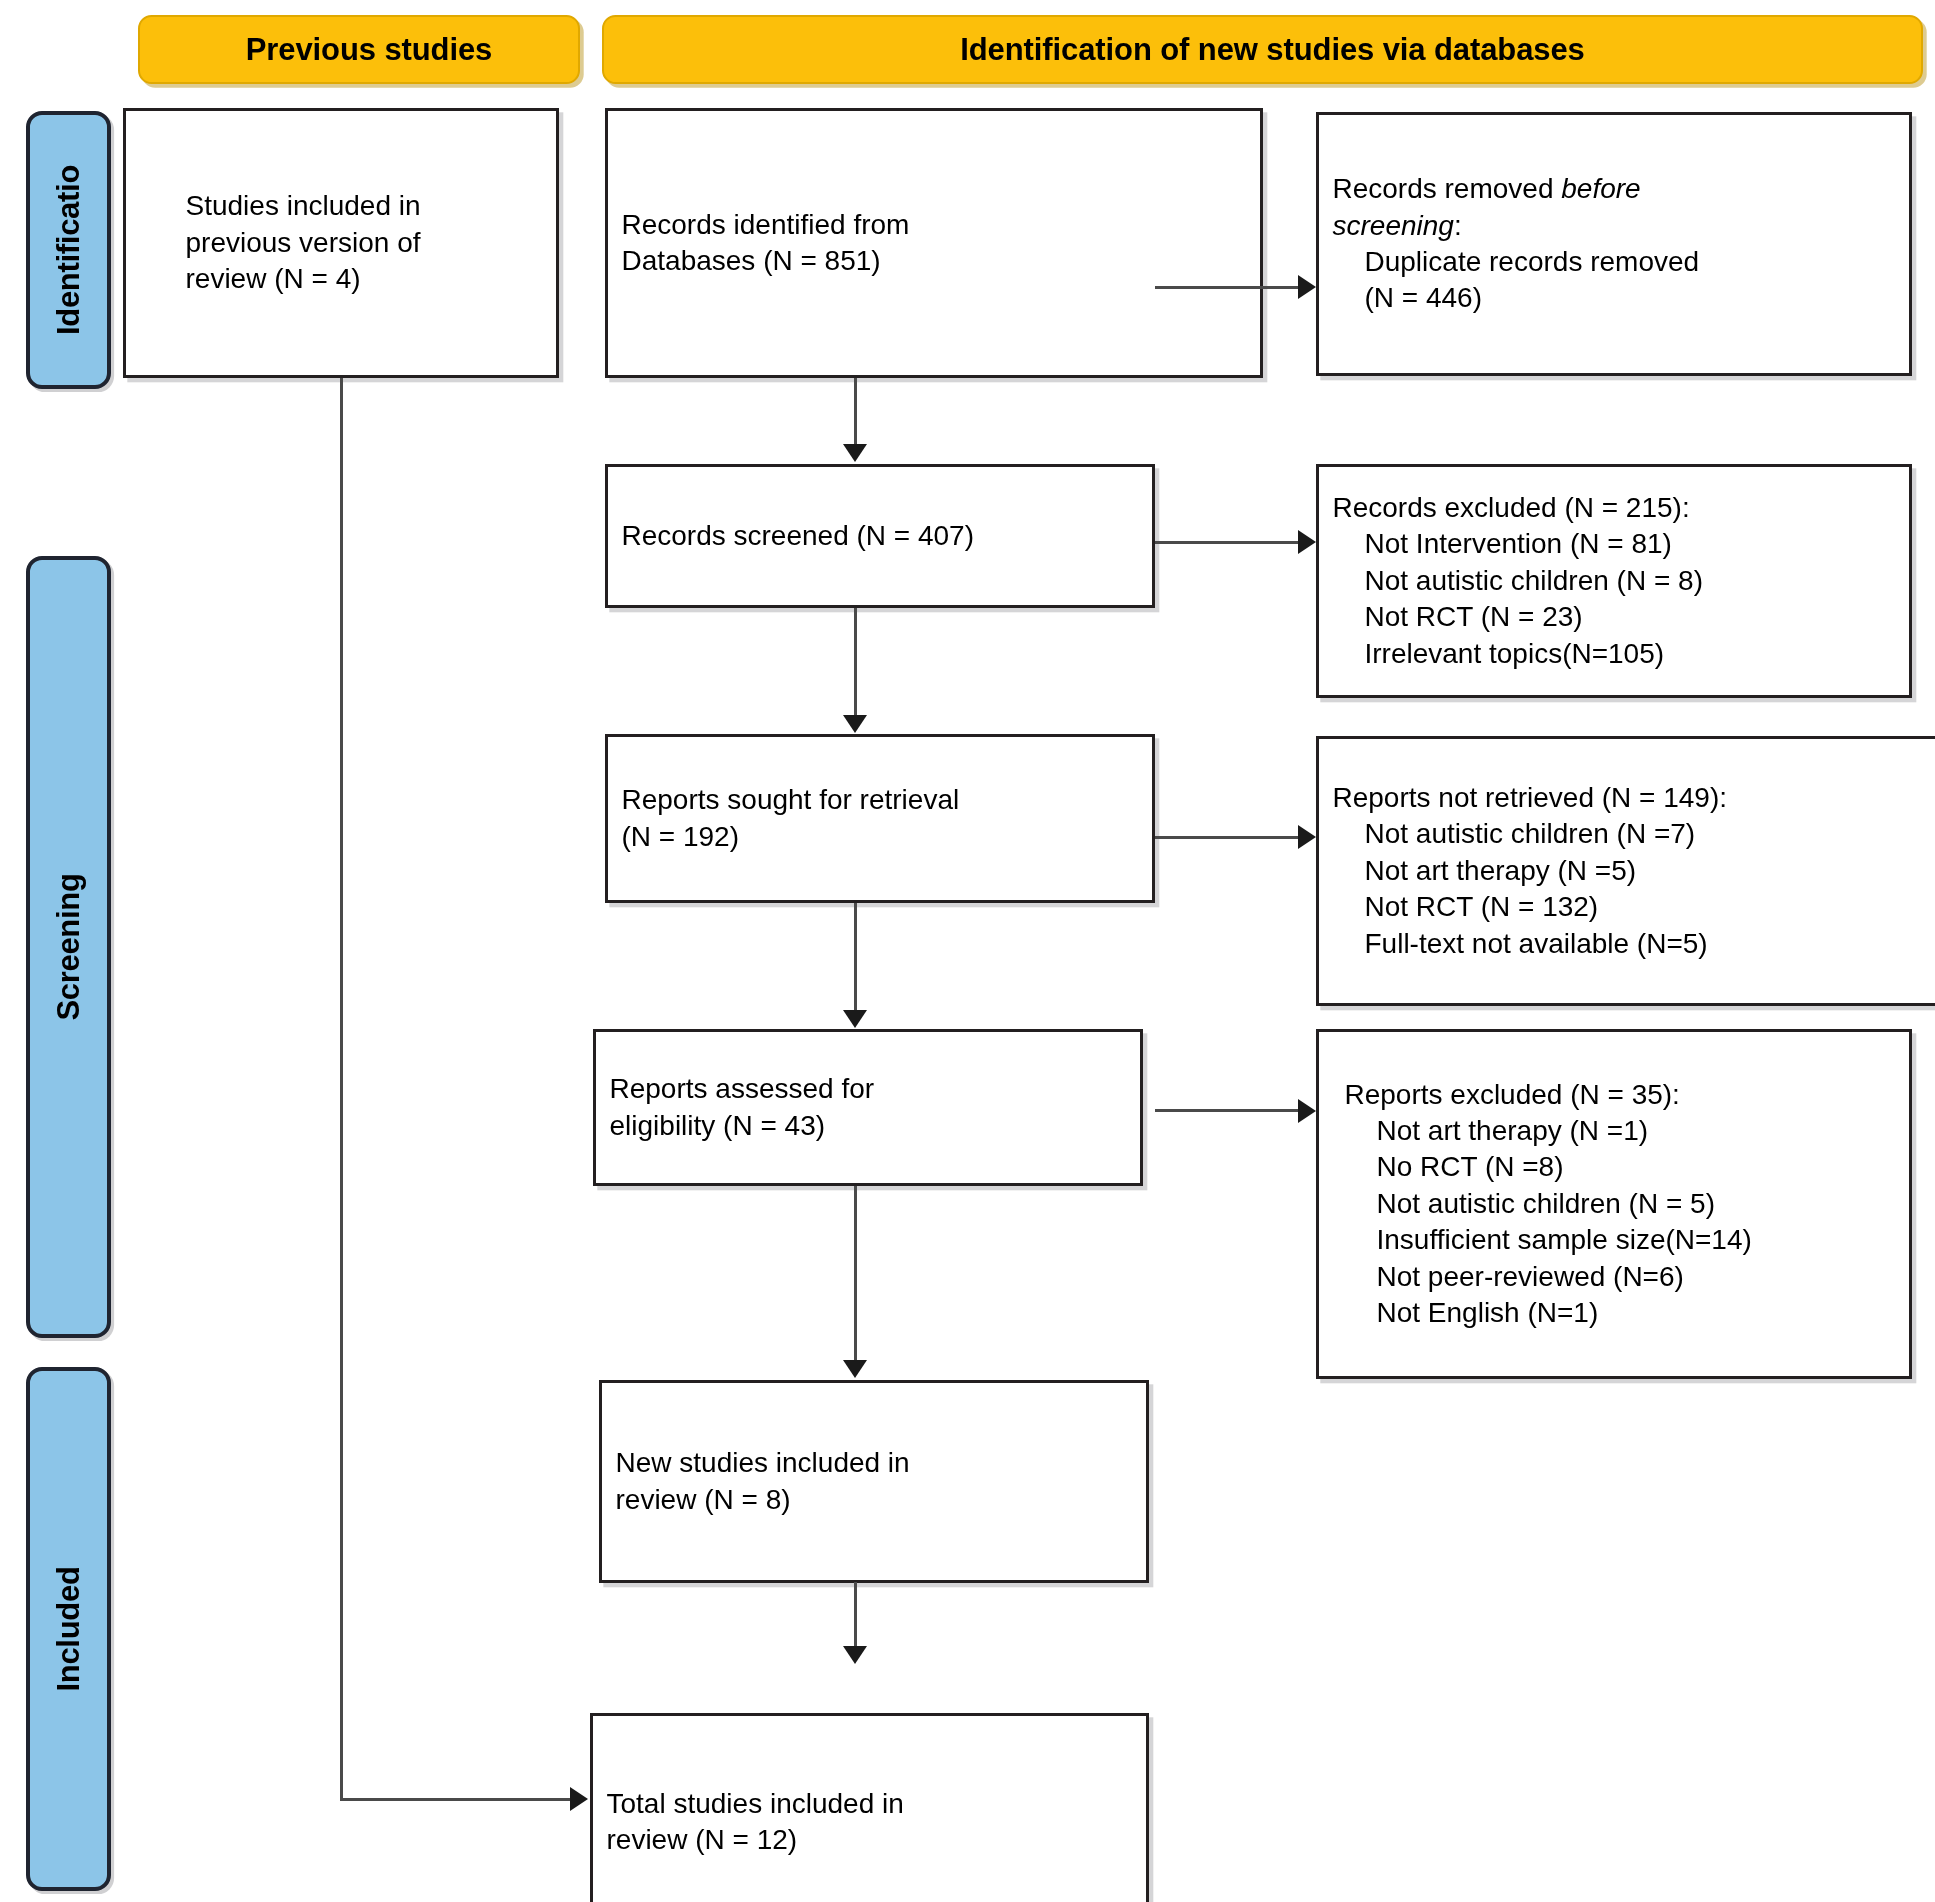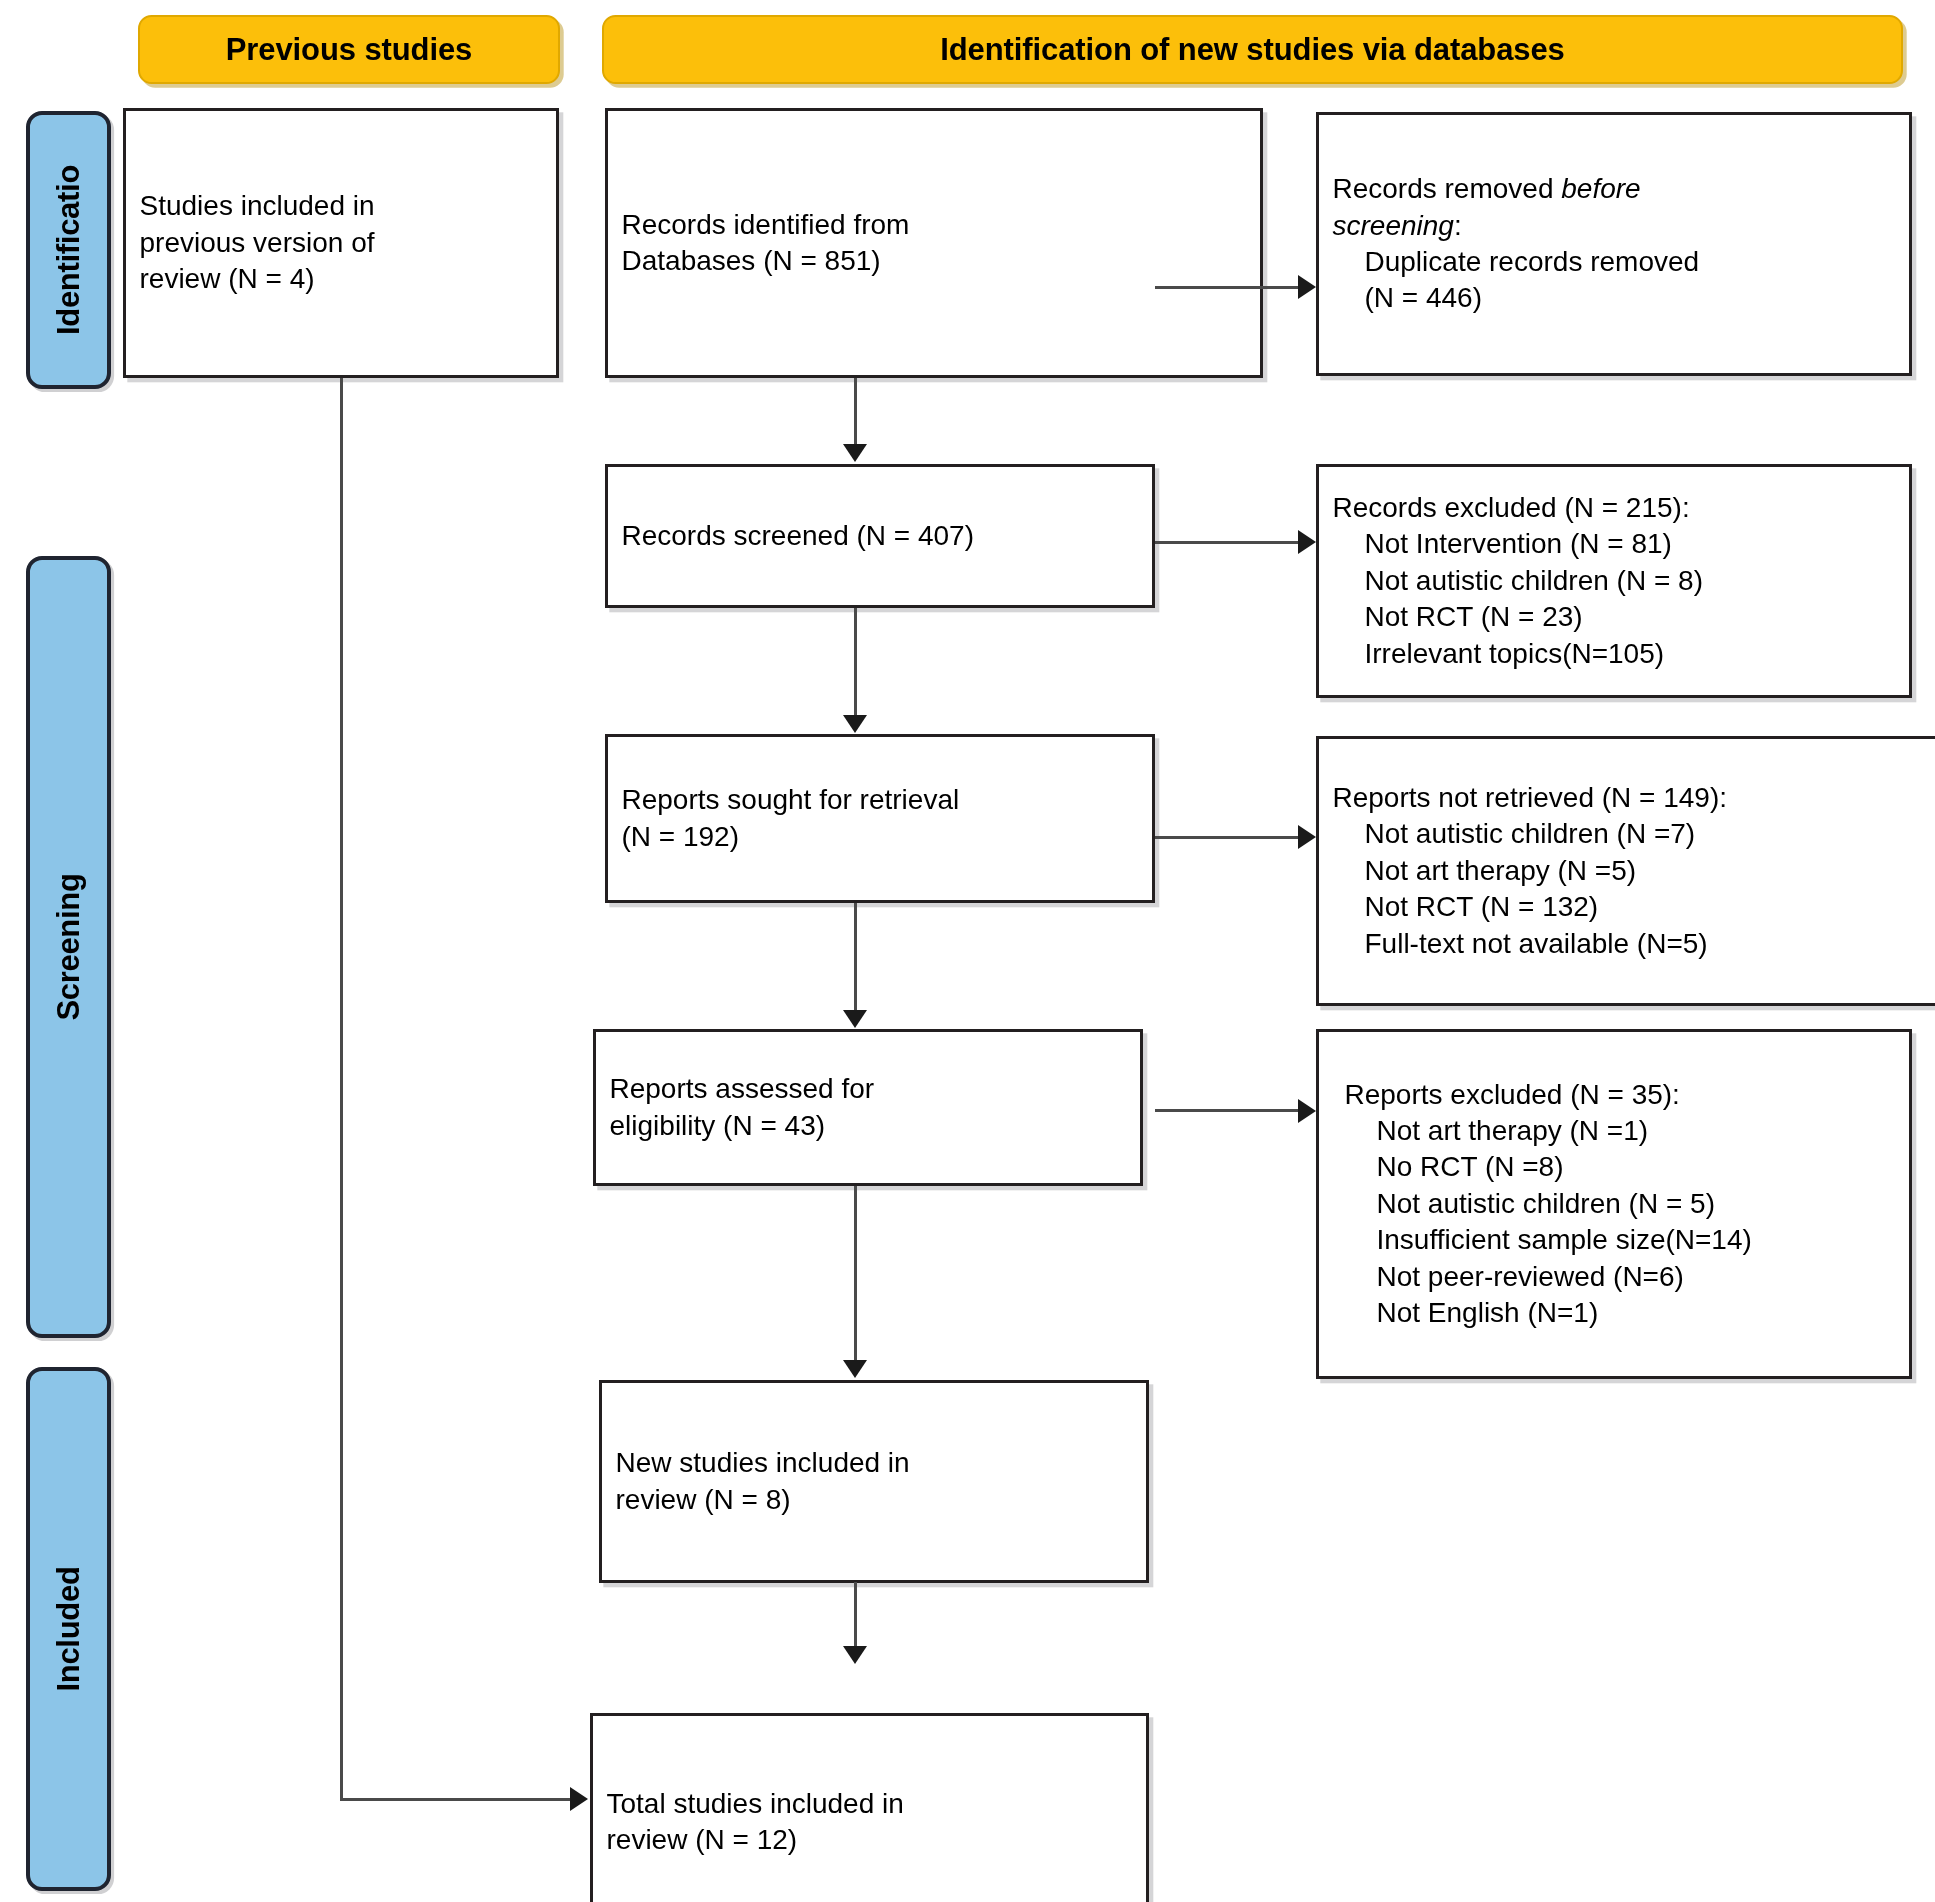--- a/index.html
+++ b/index.html
@@ -22,20 +22,21 @@
     background: #FCBF0A;
     border: 2.5px solid #E0A800;
     border-radius: 13.5px;
     box-shadow: 3.7px 3.7px 0 rgba(180,140,10,0.45);
     display: flex;
     align-items: center;
     justify-content: center;
     color: #000000;
     font-weight: bold;
     letter-spacing: -0.1px;
+    padding-left: 20px;
   }
 
   
   .stage-bar {
     position: absolute;
     background: #8CC5E8;
     border: 4.3px solid #1F2430;
     border-radius: 16px;
     box-shadow: 3.1px 3.1px 0 rgba(120,120,125,0.35);
   }
@@ -113,21 +114,21 @@
   </div>
 
   <div class="stage-bar" style="left:26px; top:556px; width:77px; height:774px;">
     <span class="vlabel">Screening</span>
   </div>
 
   <div class="stage-bar" style="left:26px; top:1367px; width:77px; height:516px;">
     <span class="vlabel">Included</span>
   </div>
 
-  <div class="node" style="left:123px; top:108px; width:436px; height:270px;">
+  <div class="node" style="left:123px; top:108px; width:436px; height:270px;padding-left:46px;">
     <div class="body">
       <span class="ln">Studies included in</span>
       <span class="ln">previous version of</span>
       <span class="ln">review (N = 4)</span>
     </div>
   </div>
 
   <div class="node" style="left:605px; top:108px; width:658px; height:270px;">
     <div class="body">
       <span class="ln">Records identified from</span>

